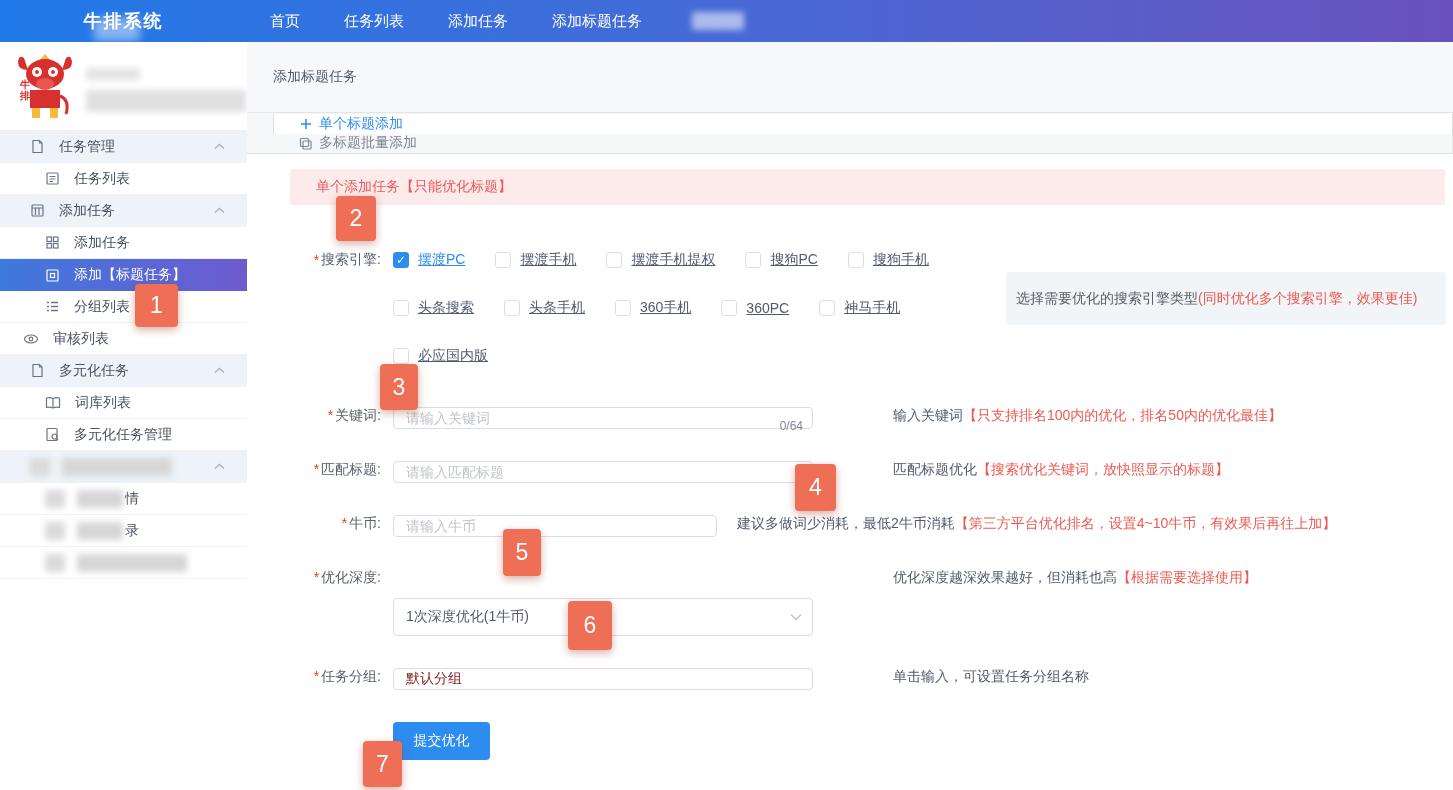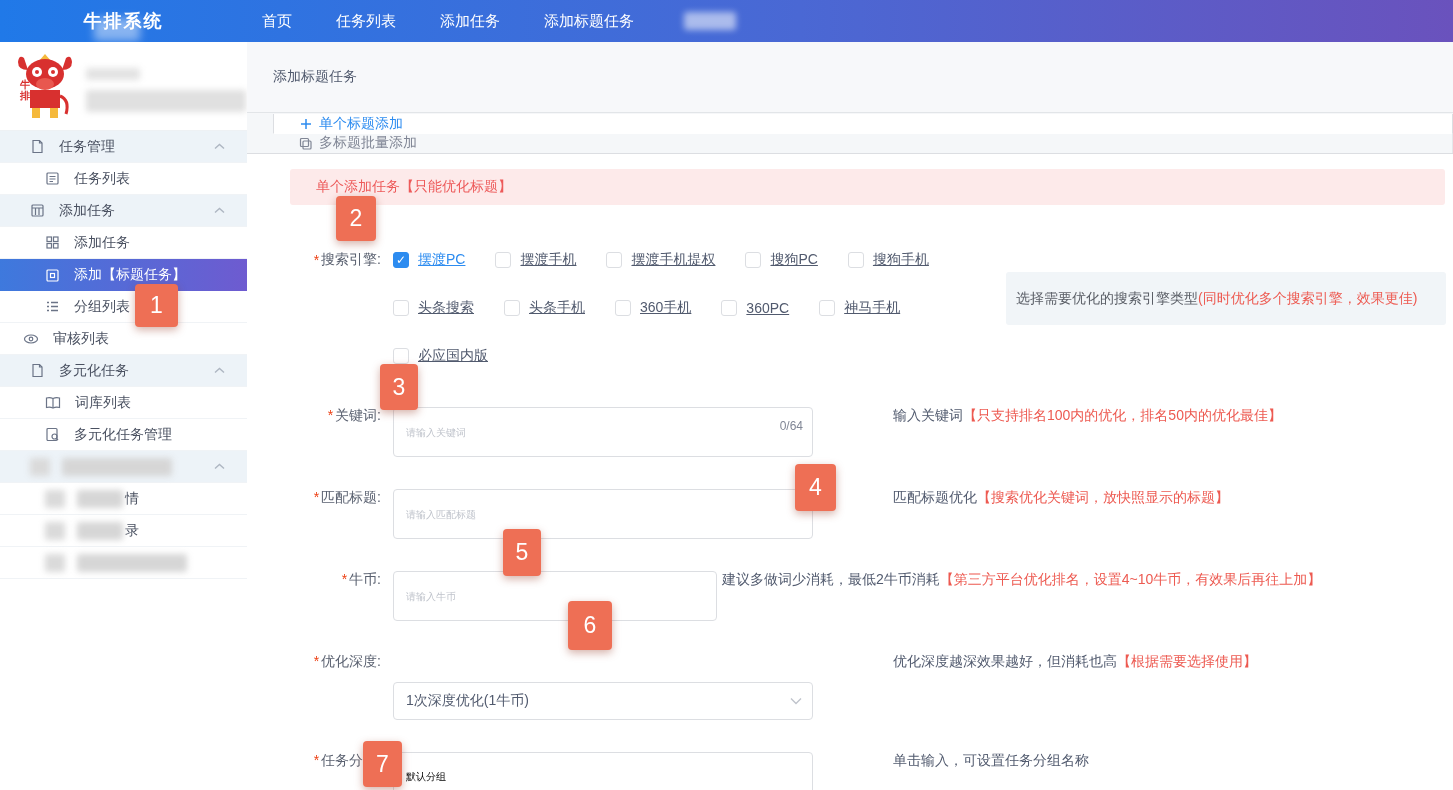--- a/index.html
+++ b/index.html
@@ -7,21 +7,21 @@
   body { font-family:"Liberation Sans","DejaVu Sans",sans-serif; font-size:14px; color:#515a6e; background:#fff; }
   .app { position:relative; width:1453px; height:790px; overflow:hidden; }
 
   
   .navbar { position:absolute; top:0; left:0; right:0; height:42px; display:flex; align-items:center;
             background:linear-gradient(90deg,#2079e8 0%,#4a68d4 55%,#6a52bd 100%); }
   .logo { width:247px; display:flex; align-items:center; justify-content:center; color:#fff;
           font-size:18px; font-weight:bold; letter-spacing:2px; position:relative; }
   .logo-blur { position:absolute; left:94px; top:9px; width:46px; height:23px; background:rgba(255,255,255,.45);
                border-radius:3px; filter:blur(4px); }
-  .nav-menu { display:flex; align-items:center; gap:44px; margin-left:15px; }
+  .nav-menu { display:flex; align-items:center; gap:44px; margin-left:23px; }
   .nav-item { color:#fff; font-size:15px; cursor:pointer; white-space:nowrap; }
   .nav-redacted { width:52px; height:18px; background:rgba(255,255,255,.55); border-radius:3px; filter:blur(3px); margin-left:6px; }
 
   
   .sidebar { position:absolute; top:42px; left:0; width:247px; bottom:0; background:#fff; overflow:hidden; }
   .user { height:89px; position:relative; border-bottom:1px solid #eef1f4; }
   .avatar { position:absolute; left:16px; top:10px; width:58px; height:68px; }
   .ublur1 { position:absolute; left:86px; top:26px; width:54px; height:12px; background:#e3e3e3; border-radius:2px; filter:blur(3px); }
   .ublur2 { position:absolute; left:86px; top:48px; width:160px; height:22px; background:#e0e0e0; border-radius:2px; filter:blur(3px); }
   .srow { height:32px; display:flex; align-items:center; border-bottom:1px solid #f0f3f6; position:relative; cursor:pointer; }
@@ -63,31 +63,31 @@
 
   .cb-rows { display:flex; flex-direction:column; }
   .cb-row { height:48px; display:flex; align-items:center; }
   .cb-item { display:flex; align-items:center; margin-right:30px; cursor:pointer; }
   .cb { width:16px; height:16px; border:1px solid #dcdee2; border-radius:3px; background:#fff; margin-right:9px;
         display:flex; align-items:center; justify-content:center; flex:none; }
   .cb.checked { background:#2d8cf0; border-color:#2d8cf0; color:#fff; font-size:12px; }
   .cb-label { color:#515a6e;text-decoration:underline; }
   .cb-item.checked .cb-label { color:#2d8cf0; }
 
-  .tinput { width:420px; height:50px; border:1px solid #dcdee2; border-radius:4px; padding:0 12px;
-            font-size:10px; color:#000000; font-family:inherit; outline:none; background:#fff; }
+  .tinput { width:420px; height:22px; border:1px solid #dcdee2; border-radius:4px; padding:0 12px;
+            font-size:14px; color:#7f1d1d; font-family:inherit; outline:none; background:#fff; }
   .tinput::placeholder { color:#c0c4cc; }
   .tinput.narrow { width:324px; }
   .input-wrap { position:relative; display:flex; }
   .counter { position:absolute; right:10px; top:12px; font-size:12px; color:#808695; }
   .select { width:420px; height:38px; border:1px solid #dcdee2; border-radius:4px; padding:0 30px 0 12px;
             display:flex; align-items:center; position:relative; cursor:pointer; background:#fff; color:#515a6e;margin-top:29px; }
   .select .chevd { position:absolute; right:10px; color:#c0c4cc; display:inline-flex; }
   .note { margin-left:80px; white-space:nowrap; color:#515a6e; }
-  .note.close { margin-left:5px; }
+  .note.close { margin-left:20px; }
   .note-red { color:#ed5a51; }
   .submit-btn { width:97px; height:38px; background:#2d8cf0; border:none; border-radius:4px; color:#fff;
                 font-size:14px; font-family:inherit; cursor:pointer; }
 
   .tipbox { position:absolute; left:1006px; top:272px; width:440px; height:53px; background:#f1f5f8;
             border-radius:3px; display:flex; align-items:center; padding-left:10px; font-size:14px; color:#5a5e66; white-space:nowrap; }
 
   .badge { position:absolute; background:#ee6f55; color:#fff; border-radius:4px; display:flex; align-items:center;
            justify-content:center; font-size:23px; box-shadow:0 3px 8px rgba(150,60,40,.4); z-index:50; }
   .b1 { left:135px; top:284px; width:43px; height:43px; }

